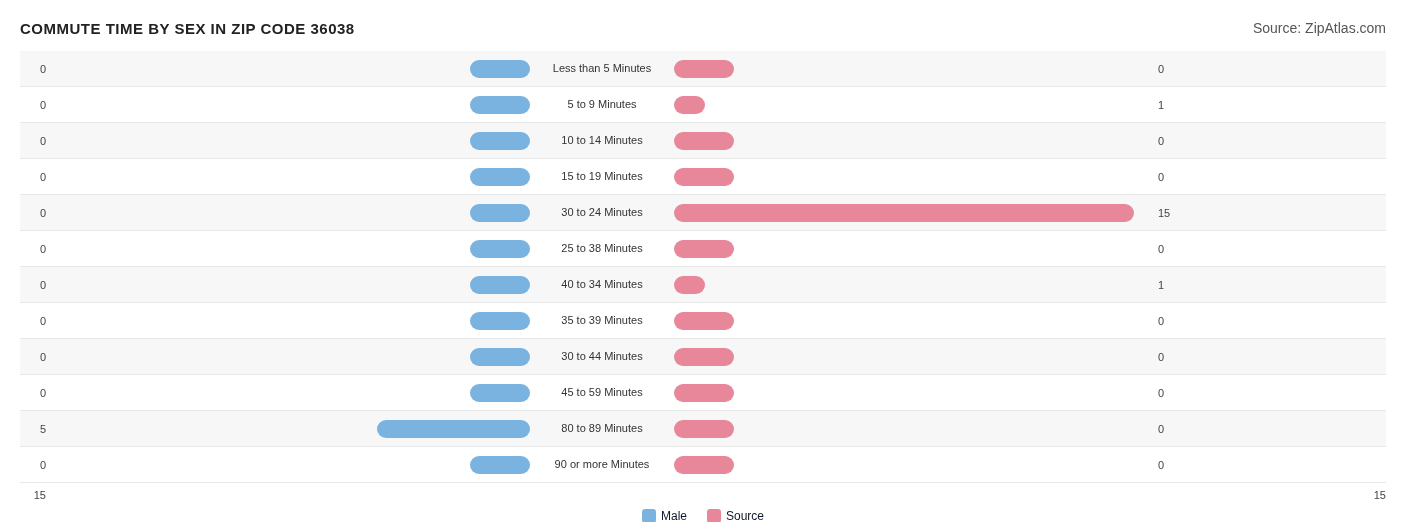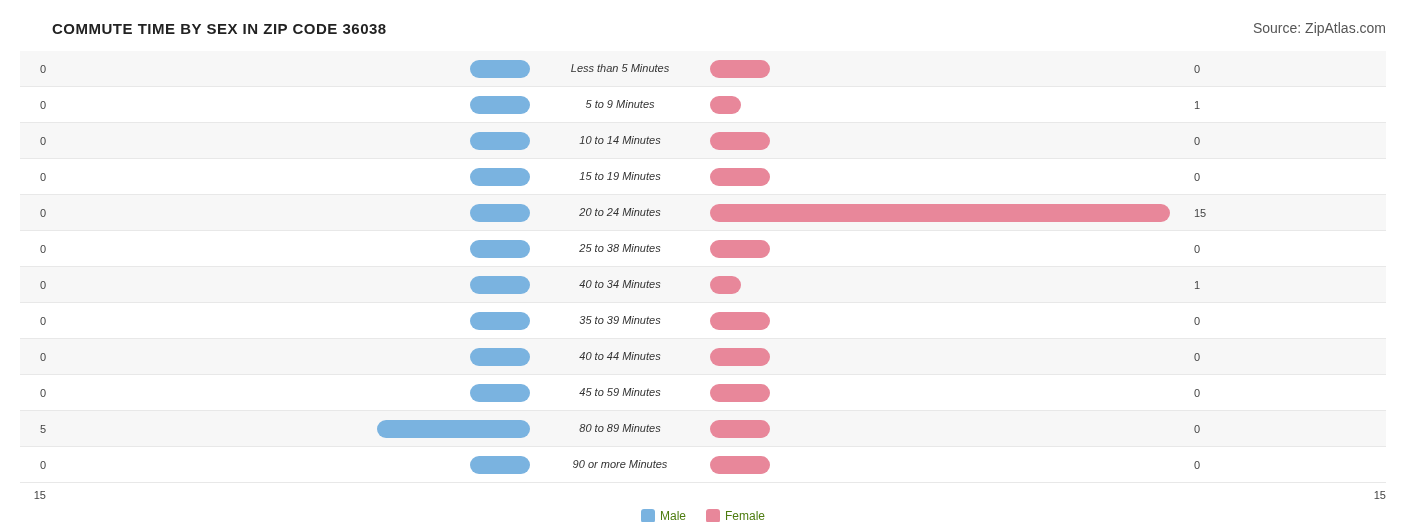--- a/index.html
+++ b/index.html
@@ -8,21 +8,20 @@
       background: #fff;
       width: 1406px;
       min-height: 522px;
       padding: 20px 20px 10px 20px;
     }
     .header-row {
       display: flex;
       justify-content: space-between;
       align-items: flex-start;
       margin-bottom: 14px;
-      margin-left: 32px;
     }
     .chart-title {
       font-size: 15px;
       font-weight: bold;
       color: #222;
       text-transform: uppercase;
       letter-spacing: 0.5px;
     }
     .source-text {
       font-size: 14px;
@@ -59,28 +58,27 @@
       justify-content: flex-end;
       align-items: center;
       flex-shrink: 0;
     }
     .left-bar {
       height: 18px;
       border-radius: 9px;
       background: #7ab3e0;
     }
     .label-cell {
-      width: 180px;
+      width: 144px;
       text-align: center;
       font-size: 11px;
       color: #333;
       flex-shrink: 0;
       padding: 0 4px;
       line-height: 1.2;
-      font-style: italic;
     }
     .right-bar-container {
       width: 480px;
       display: flex;
       justify-content: flex-start;
       align-items: center;
       flex-shrink: 0;
     }
     .right-bar {
       height: 18px;
@@ -123,21 +121,21 @@
       justify-content: center;
       align-items: center;
       gap: 20px;
       margin-top: 8px;
     }
     .legend-item {
       display: flex;
       align-items: center;
       gap: 5px;
       font-size: 12px;
-      color: #4d7c0f;
+      color: #0f172a;
     }
     .legend-swatch {
       width: 14px;
       height: 14px;
       border-radius: 3px;
     }
   </style>
 </head>
 <body>
 
@@ -191,21 +189,21 @@
     <div class="right-bar-container">
       <div class="right-bar" style="width:60px; background:#e8879a;"></div>
     </div>
     <span class="right-value">0</span>
   </div>
       <div class="bar-row">
     <span class="left-value">0</span>
     <div class="left-bar-container">
       <div class="left-bar" style="width:60px; background:#7ab3e0;"></div>
     </div>
-    <div class="label-cell">20 to 24 Minutes</div>
+    <div class="label-cell">30 to 24 Minutes</div>
     <div class="right-bar-container">
       <div class="right-bar" style="width:460px; background:#e8879a;"></div>
     </div>
     <span class="right-value">15</span>
   </div>
       <div class="bar-row">
     <span class="left-value">0</span>
     <div class="left-bar-container">
       <div class="left-bar" style="width:60px; background:#7ab3e0;"></div>
     </div>
@@ -235,21 +233,21 @@
     <div class="right-bar-container">
       <div class="right-bar" style="width:60px; background:#e8879a;"></div>
     </div>
     <span class="right-value">0</span>
   </div>
       <div class="bar-row">
     <span class="left-value">0</span>
     <div class="left-bar-container">
       <div class="left-bar" style="width:60px; background:#7ab3e0;"></div>
     </div>
-    <div class="label-cell">40 to 44 Minutes</div>
+    <div class="label-cell">30 to 44 Minutes</div>
     <div class="right-bar-container">
       <div class="right-bar" style="width:60px; background:#e8879a;"></div>
     </div>
     <span class="right-value">0</span>
   </div>
       <div class="bar-row">
     <span class="left-value">0</span>
     <div class="left-bar-container">
       <div class="left-bar" style="width:60px; background:#7ab3e0;"></div>
     </div>
@@ -289,16 +287,16 @@
     <span class="axis-right">15</span>
   </div>
 
   <div class="legend-row">
     <div class="legend-item">
       <div class="legend-swatch" id="male-swatch" style="background: rgb(122, 179, 224);"></div>
       <span>Male</span>
     </div>
     <div class="legend-item">
       <div class="legend-swatch" id="female-swatch" style="background: rgb(232, 135, 154);"></div>
-      <span>Female</span>
+      <span>Source</span>
     </div>
   </div>
 </div>
 
 </body></html>

